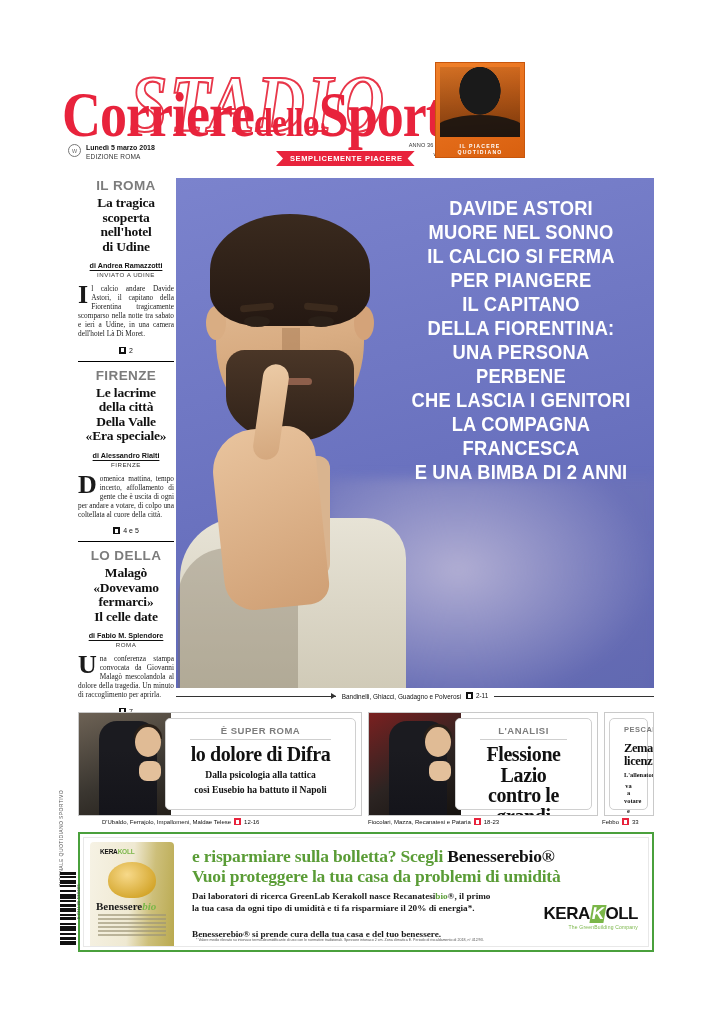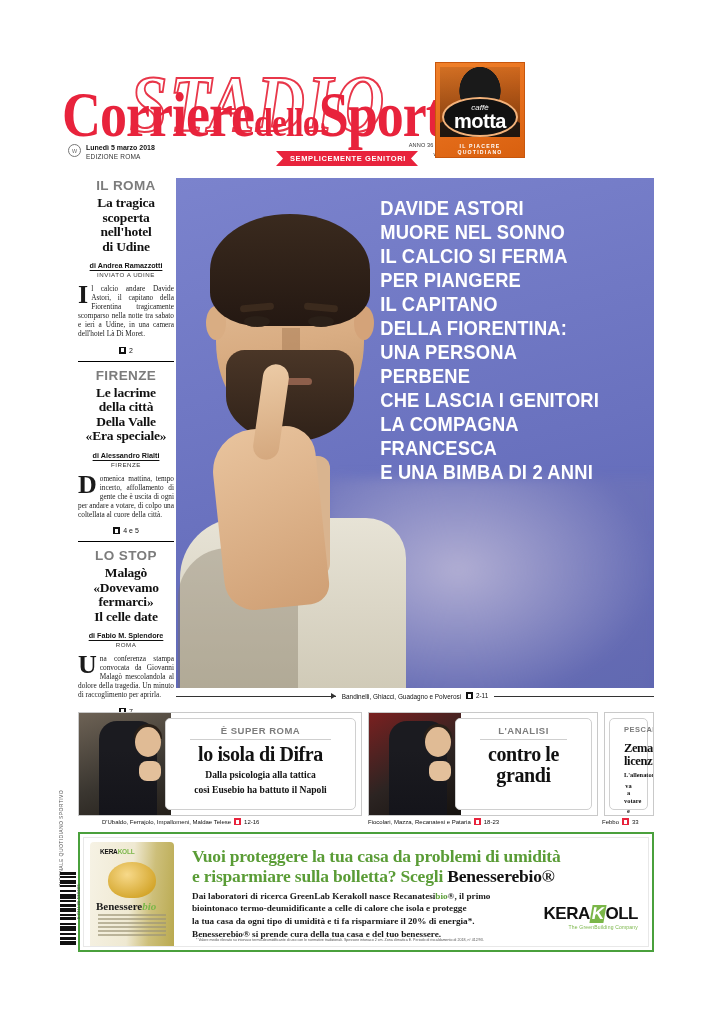--- a/index.html
+++ b/index.html
@@ -171,21 +171,21 @@
     background: linear-gradient(160deg,#e9c49e,#cf9f74);
     border-radius: 42px 30px 20px 30px;
     transform: rotate(-6deg);
   }
   .p-finger {
     position:absolute; left: 88px; top: 176px; width: 26px; height: 96px;
     background: linear-gradient(160deg,#eccba6,#d4a77d);
     border-radius: 14px; transform: rotate(8deg);
   }
 
-  .hero-text { position: absolute; left: 196px; top: 18px; width: 274px; text-align: left; }
+  .hero-text { position: absolute; left: 208px; top: 18px; width: 274px; text-align: center; }
   .hero-line {
     color: #fff; font-weight: bold; font-size: 19.5px; line-height: 24px;
     letter-spacing: .2px; font-family: "Liberation Sans", sans-serif;
     transform: scaleX(.94); transform-origin: center;
   }
 
   .credit-row {
     position: absolute; left: 176px; top: 692px; width: 478px;
     display: flex; align-items: center; gap: 6px;
   }
@@ -323,34 +323,30 @@
     </div>
 
     <div class="dateline">
       <div class="date-badge">w</div>
       <div class="date-txt">
         <b>Lunedì 5 marzo 2018</b>
         <div class="date-ed">EDIZIONE ROMA</div>
       </div>
     </div>
 
-    <div class="passione">SEMPLICEMENTE GENITORI</div>
+    <div class="passione">SEMPLICEMENTE PIACERE</div>
 
     <div class="price-block">
       <div class="price-line">ANNO 36 - N. 63 - €1,40* IN ITALIA</div>
       <div class="site-line">www.corrieredellosport.it</div>
     </div>
 
     <div class="motta">
       <div class="motta-cup">
         <div class="motta-saucer"></div>
-        <div class="motta-oval">
-          <span class="motta-caffe">caffè</span>
-          <span class="motta-name">motta</span>
-        </div>
       </div>
       <div class="motta-tag">IL PIACERE QUOTIDIANO</div>
     </div>
   </div>
 
   <div class="vrule"></div>
 
   <div class="leftcol">
 
     <div>
@@ -379,21 +375,21 @@
       <div class="lc-place">FIRENZE</div>
       <div class="lc-body">Domenica mattina, tempo incerto, affollamento di gente che è uscita di ogni per andare a votare, di colpo una coltellata al cuore della città.</div>
       <div class="lc-page">
         <span class="pg-sq"></span>
         <span class="pg-num">4 e 5</span>
       </div>
     </div>
     <div class="lc-sep"></div>
 
     <div>
-      <div class="lc-kicker">LO STOP</div>
+      <div class="lc-kicker">LO DELLA</div>
       <div class="lc-head" style="white-space:pre-line">Malagò
 «Dovevamo
 fermarci»
 Il celle date</div>
       <div class="lc-author">di Fabio M. Splendore</div>
       <div class="lc-place">ROMA</div>
       <div class="lc-body">Una conferenza stampa convocata da Giovanni Malagò mescolandola al dolore della tragedia. Un minuto di raccoglimento per aprirla.</div>
       <div class="lc-page">
         <span class="pg-sq"></span>
         <span class="pg-num">7</span>
@@ -460,38 +456,39 @@
         <div class="pp-bg1"></div>
         <div class="pp-coach">
           <div class="pp-hair"></div>
           <div class="pp-face"></div>
           <div class="pp-hands"></div>
         </div>
       </div>
       <div class="panel-card">
         <div class="pk">È SUPER ROMA</div>
         <div class="pk-rule"></div>
-        <div class="ph">lo isola di Difra</div>
+        <div class="ph">lo dolore di Difra</div>
         <div class="psub">Dalla psicologia alla tattica</div>
         <div class="psub">così Eusebio ha battuto il Napoli</div>
       </div>
     </div>
 
     <div class="panel p2">
       <div class="panel-photo">
         <div class="pp-bg2"></div>
         <div class="pp-coach">
           <div class="pp-hair"></div>
           <div class="pp-face"></div>
           <div class="pp-hands"></div>
         </div>
       </div>
       <div class="panel-card">
         <div class="pk">L'ANALISI</div>
         <div class="pk-rule"></div>
+        <div class="ph">Flessione Lazio</div>
         <div class="ph">contro le grandi</div>
 
       </div>
     </div>
 
     <div class="panel p3">
       <div class="panel-card">
         <div class="pk">PESCARA</div>
         <div class="pk-rule"></div>
         <div class="ph">Zeman</div>
@@ -536,31 +533,30 @@
           <div></div>
             <div></div>
             <div></div>
             <div></div>
             <div></div>
             <div></div>
         </div>
       </div>
 
       <div class="ad-h">
-        <div>Vuoi proteggere la tua casa da problemi di umidità</div>
         <div>
           <span>e risparmiare sulla bolletta? Scegli </span><span class="brand">Benessere</span><span class="brand">bio</span><span class="brand">®</span>
         </div>
+        <div>Vuoi proteggere la tua casa da problemi di umidità</div>
       </div>
 
       <div class="ad-body">
         <div>
           <span>Dai laboratori di ricerca GreenLab Kerakoll nasce Recanatesi</span><span class="g">bio</span><span>®, il primo</span>
         </div>
-        <div>biointonaco termo-deumidificante a celle di calore che isola e protegge</div>
         <div>la tua casa da ogni tipo di umidità e ti fa risparmiare il 20% di energia*.</div>
       </div>
 
       <div class="ad-body2">
         <span>Benessere</span><span class="g">bio</span><span>® si prende cura della tua casa e del tuo benessere.</span>
       </div>
 
       <div class="ad-kera">
         <div class="ad-kera-logo">
           <span>KERA</span><span class="k2">K</span><span>OLL</span>

